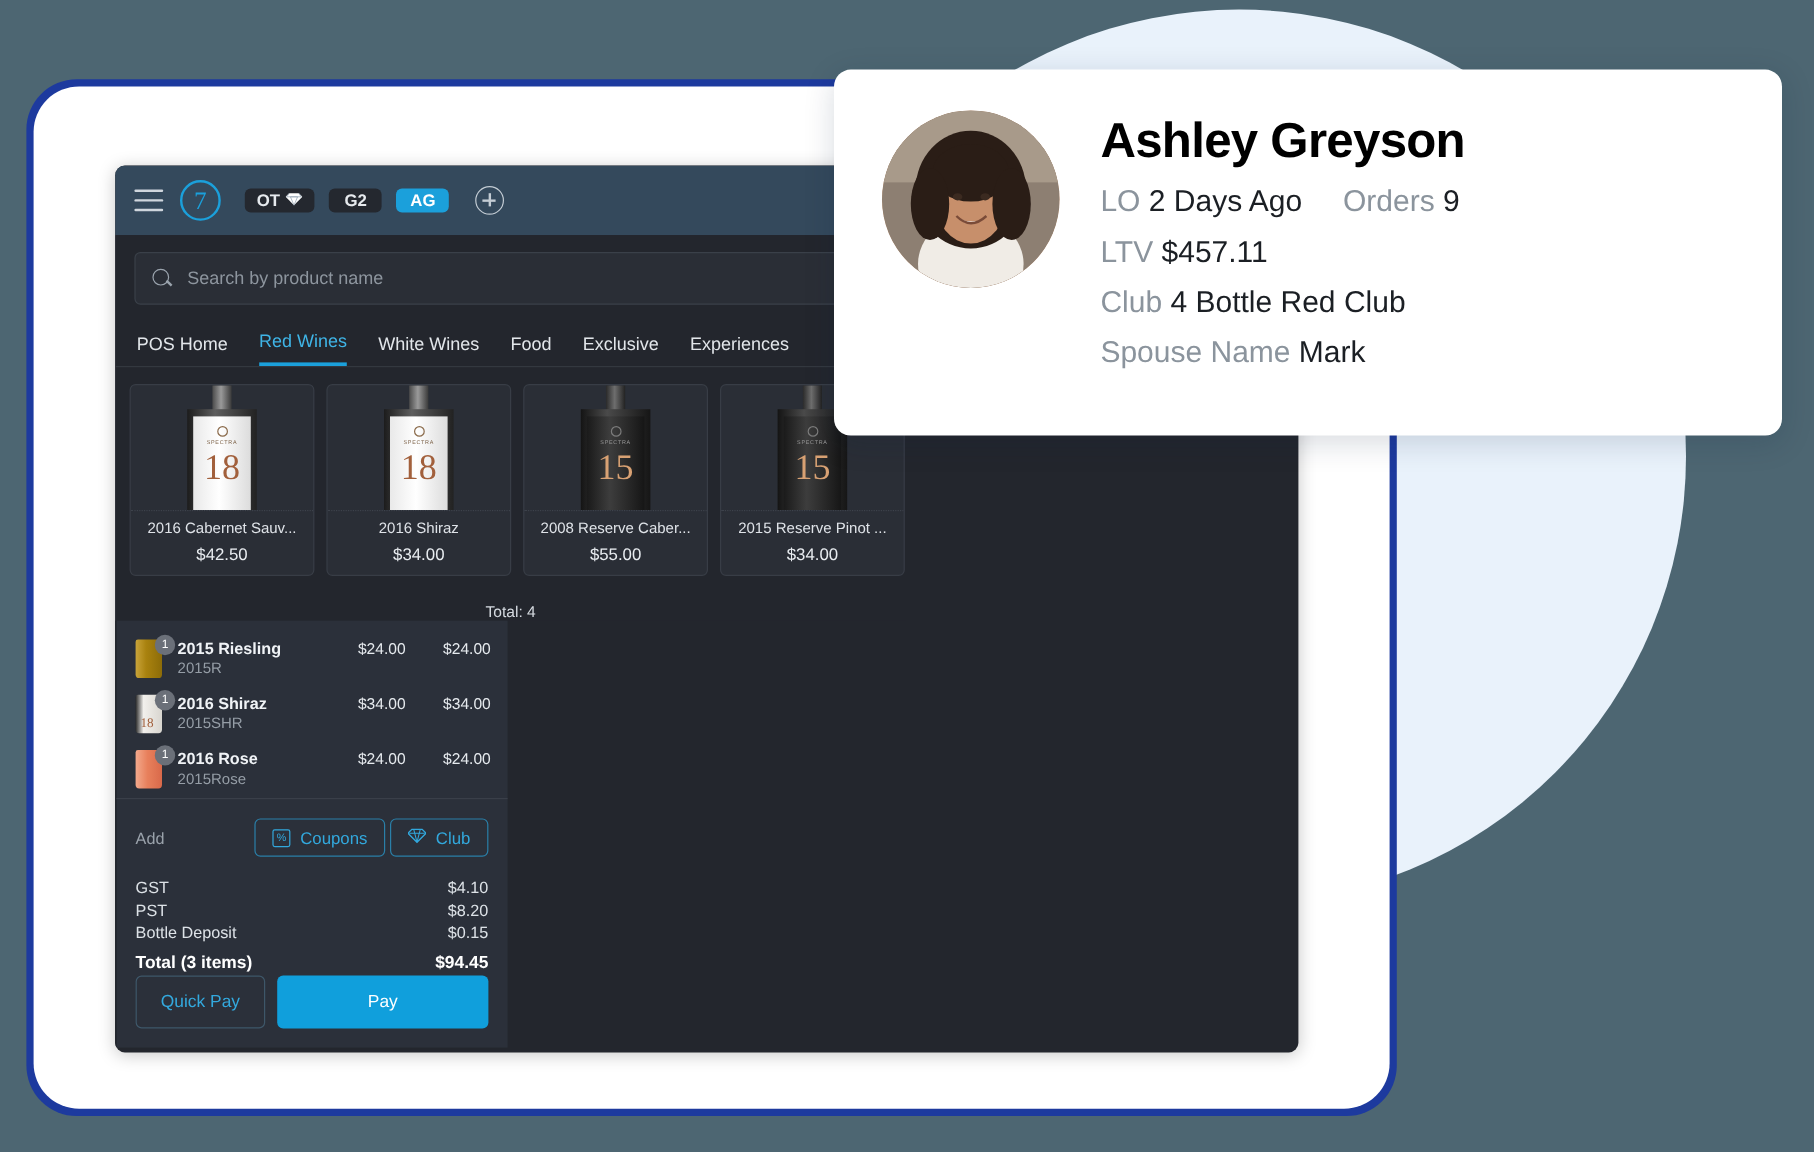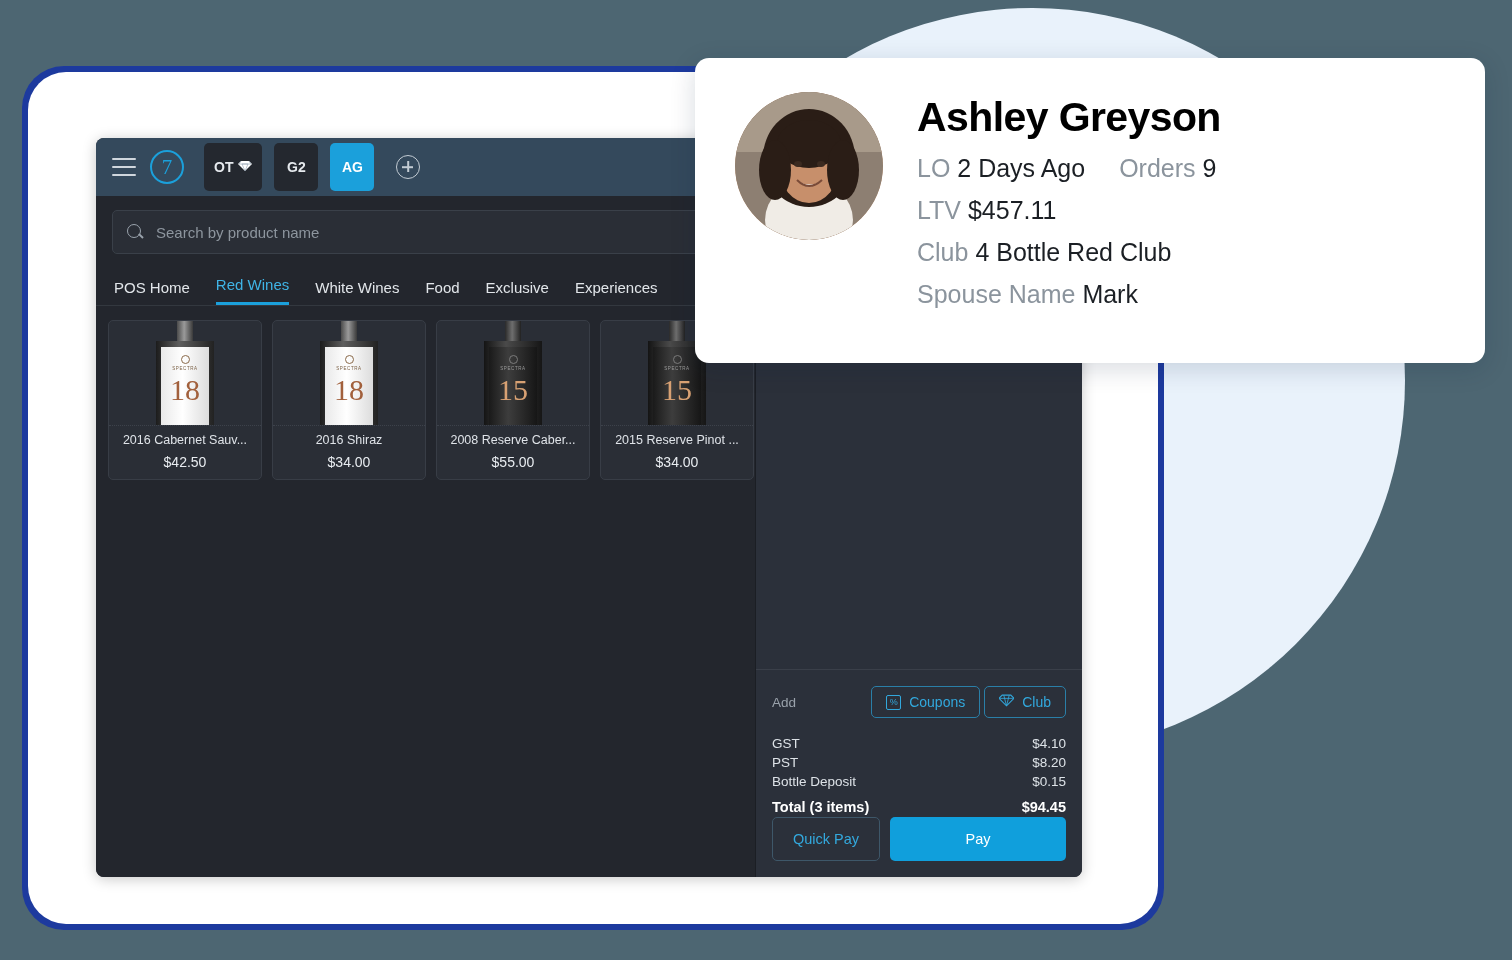--- a/index.html
+++ b/index.html
@@ -59,42 +59,42 @@
   .hamburger span { display: block; height: 2px; background: #cfd6dd; border-radius: 2px; }
   .logo-circle {
     width: 34px; height: 34px; border-radius: 50%;
     border: 2.5px solid #1ba0db;
     display: flex; align-items: center; justify-content: center;
     color: #1ba0db; font-size: 21px; font-weight: 400;
     font-family: "Liberation Serif", serif;
     margin-left: 2px; margin-right: 8px;
   }
   .cust-tab {
-    min-width: 44px; height: 48px;
+    min-width: 44px; height: 20px;
     background: #24282f;
     border-radius: 5px;
     display: flex; align-items: center; justify-content: center;
     gap: 5px; padding: 0 10px;
     color: #e6eaee; font-size: 14px; font-weight: 700;
     cursor: pointer;
   }
   .cust-tab.active { background: #1ba0db; color: #ffffff; }
   .plus-icon {
     width: 24px; height: 24px; border-radius: 50%;
     border: 1.6px solid #c3ccd4;
     position: relative; margin-left: 10px; cursor: pointer;
   }
   .plus-icon::before, .plus-icon::after {
     content: ''; position: absolute; background: #c3ccd4;
   }
   .plus-icon::before { left: 50%; top: 5px; width: 1.6px; height: 11px; transform: translateX(-50%); }
   .plus-icon::after { top: 50%; left: 5px; height: 1.6px; width: 11px; transform: translateY(-50%); }
 
   
-  .pos-body { display: flex; height: 681px; }
+  .pos-body { display: flex; height: 681px; flex-direction: column; }
   .pos-left { width: 659px; background: #23262d; position: relative; }
   .pos-right { width: 327px; background: #2b303a; display: flex; flex-direction: column; border-left: 1px solid #1b1e24; }
 
   
   .search-wrap { padding: 14px 16px 10px 16px; }
   .search-box {
     height: 44px; background: #2a2e36;
     border: 1px solid #3a4049; border-radius: 5px;
     display: flex; align-items: center; padding: 0 14px; gap: 12px;
   }
@@ -341,20 +341,21 @@
             <div class="variant-badge">3 vari</div>
           </div>
           <div class="prod-meta">
             <div class="prod-name">2015 Reserve Pinot ...</div>
             <div class="prod-price">$34.00</div>
           </div>
         </div>
 
       </div>
 
+      <div class="grid-total">Total: 4</div>
     </div>
 
     <div class="pos-right">
 
       <div class="cart-items">
 
         <div class="cart-row">
           <div class="thumb-wrap">
             <div class="thumb" style="background:linear-gradient(90deg,#c9a43a,#a9820f 40%,#8d6c08);"></div>
             <div class="qty-bubble">1</div>

